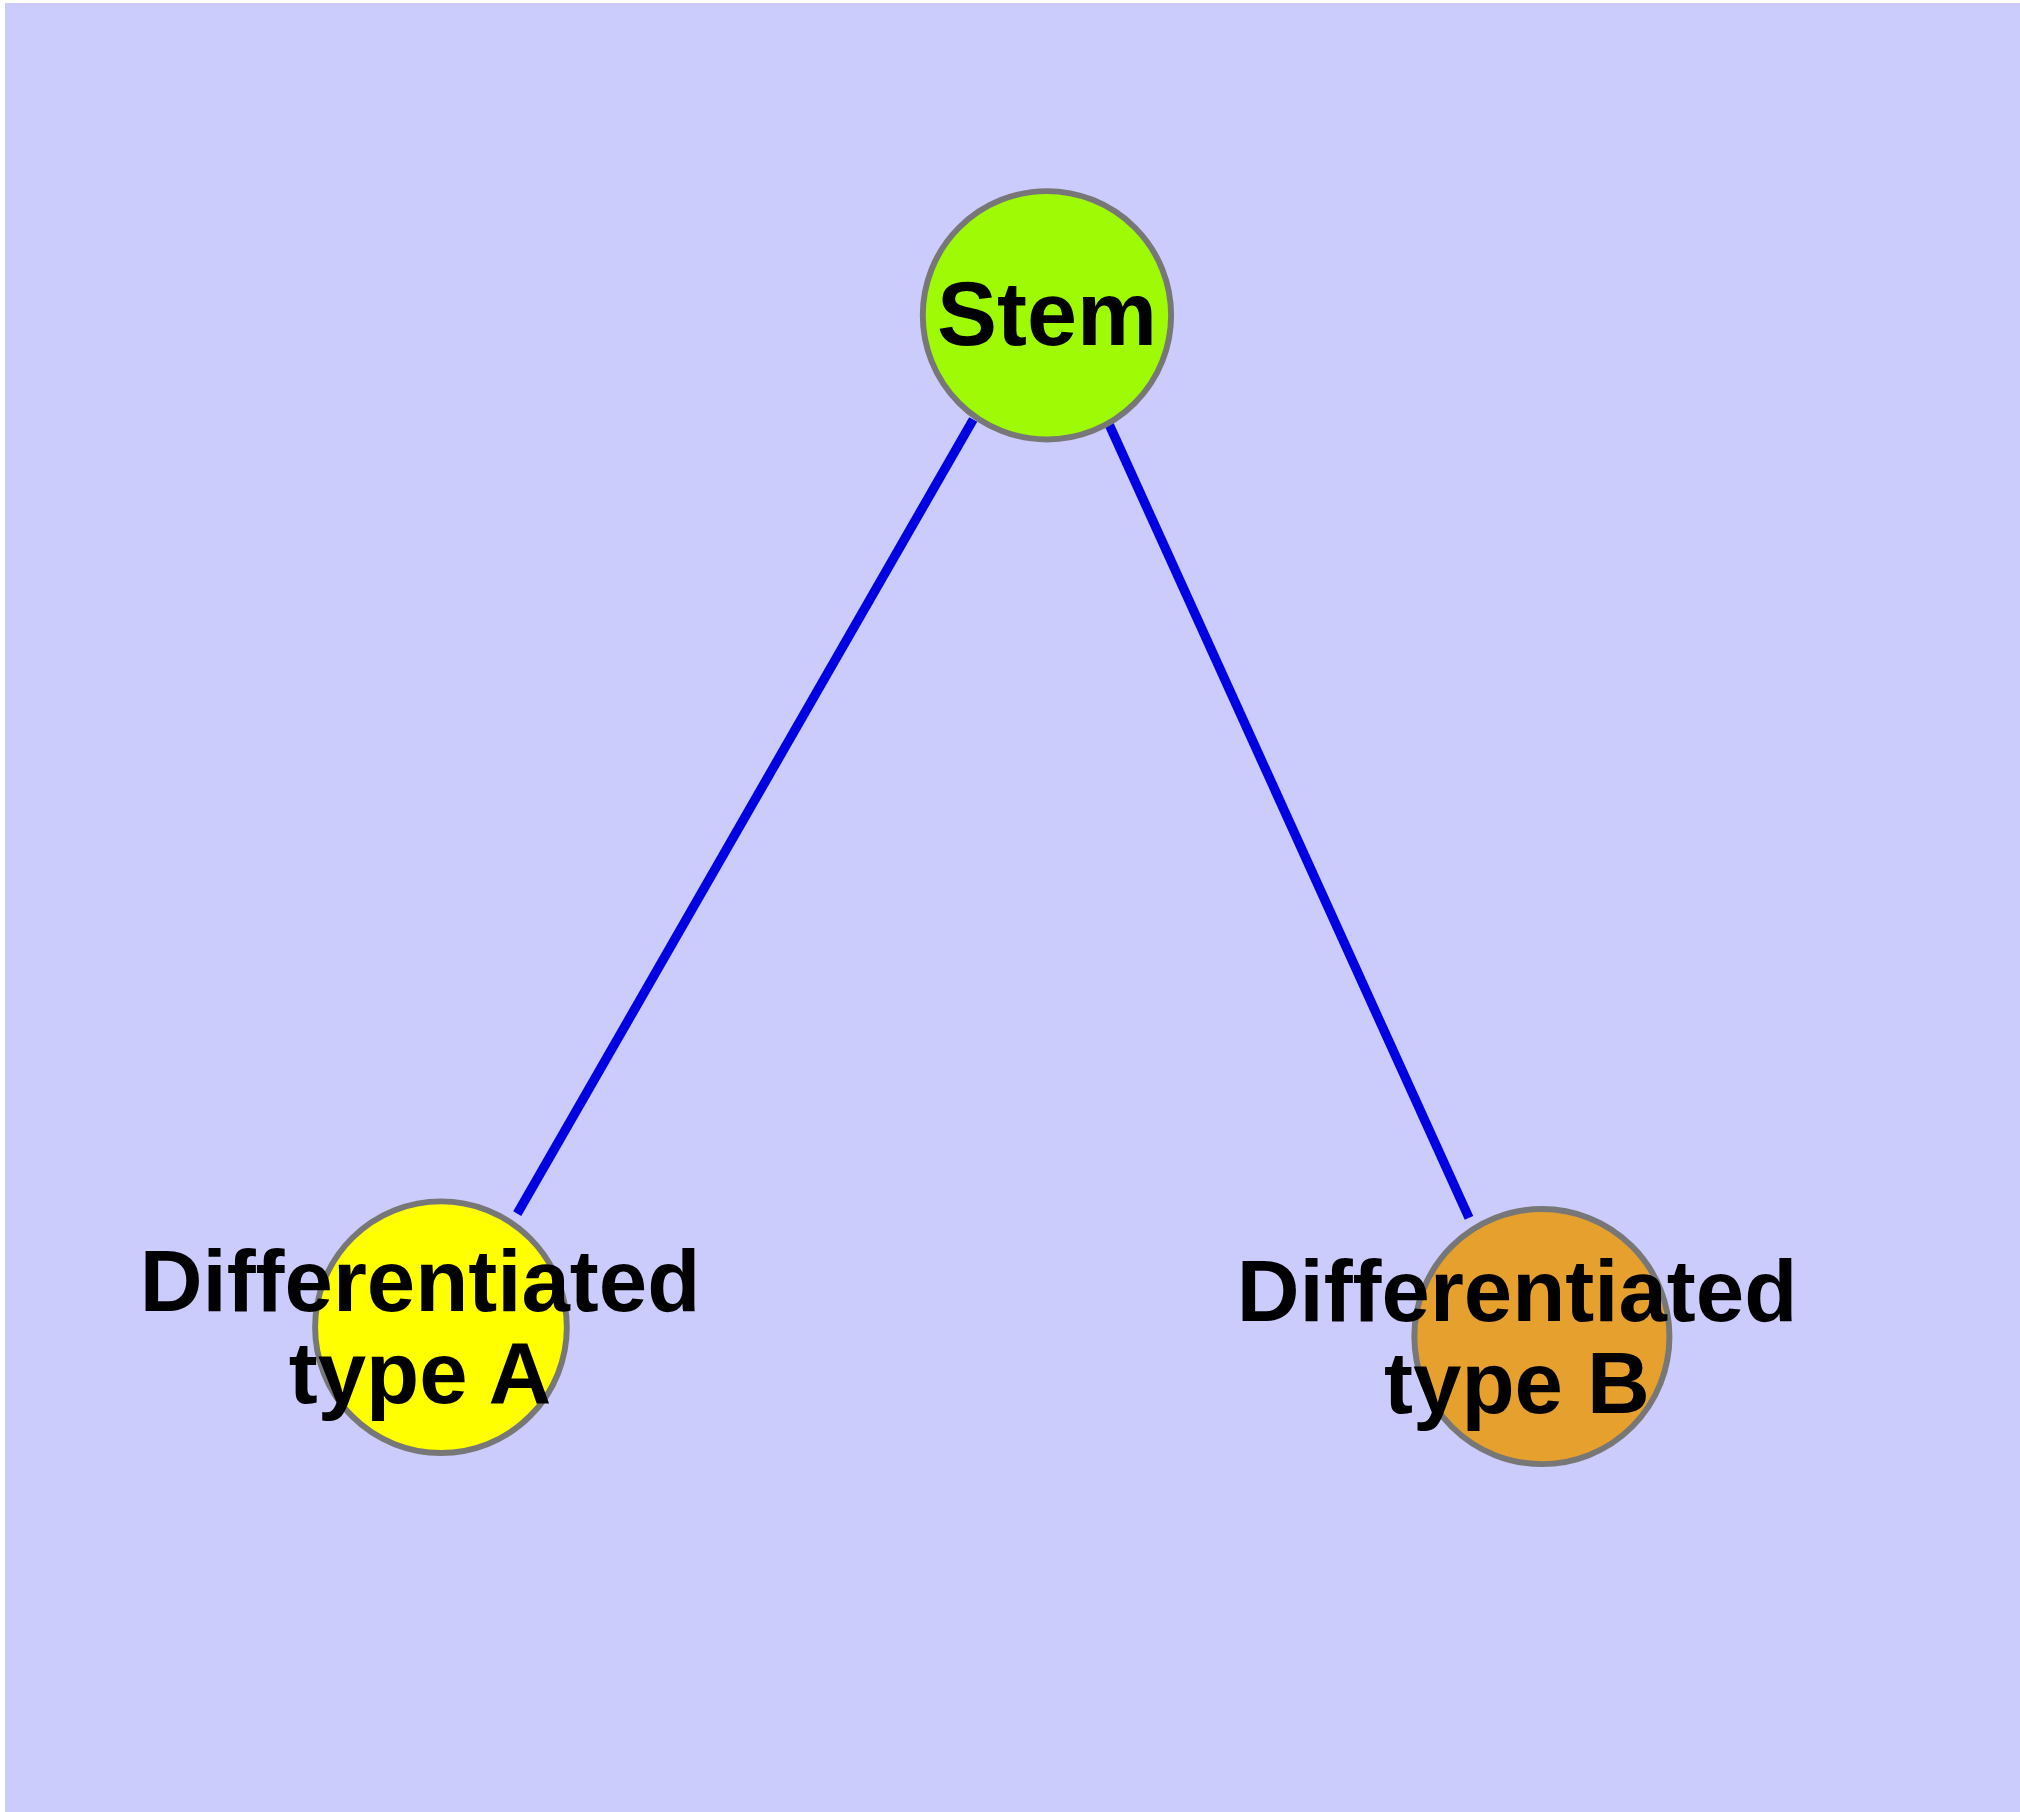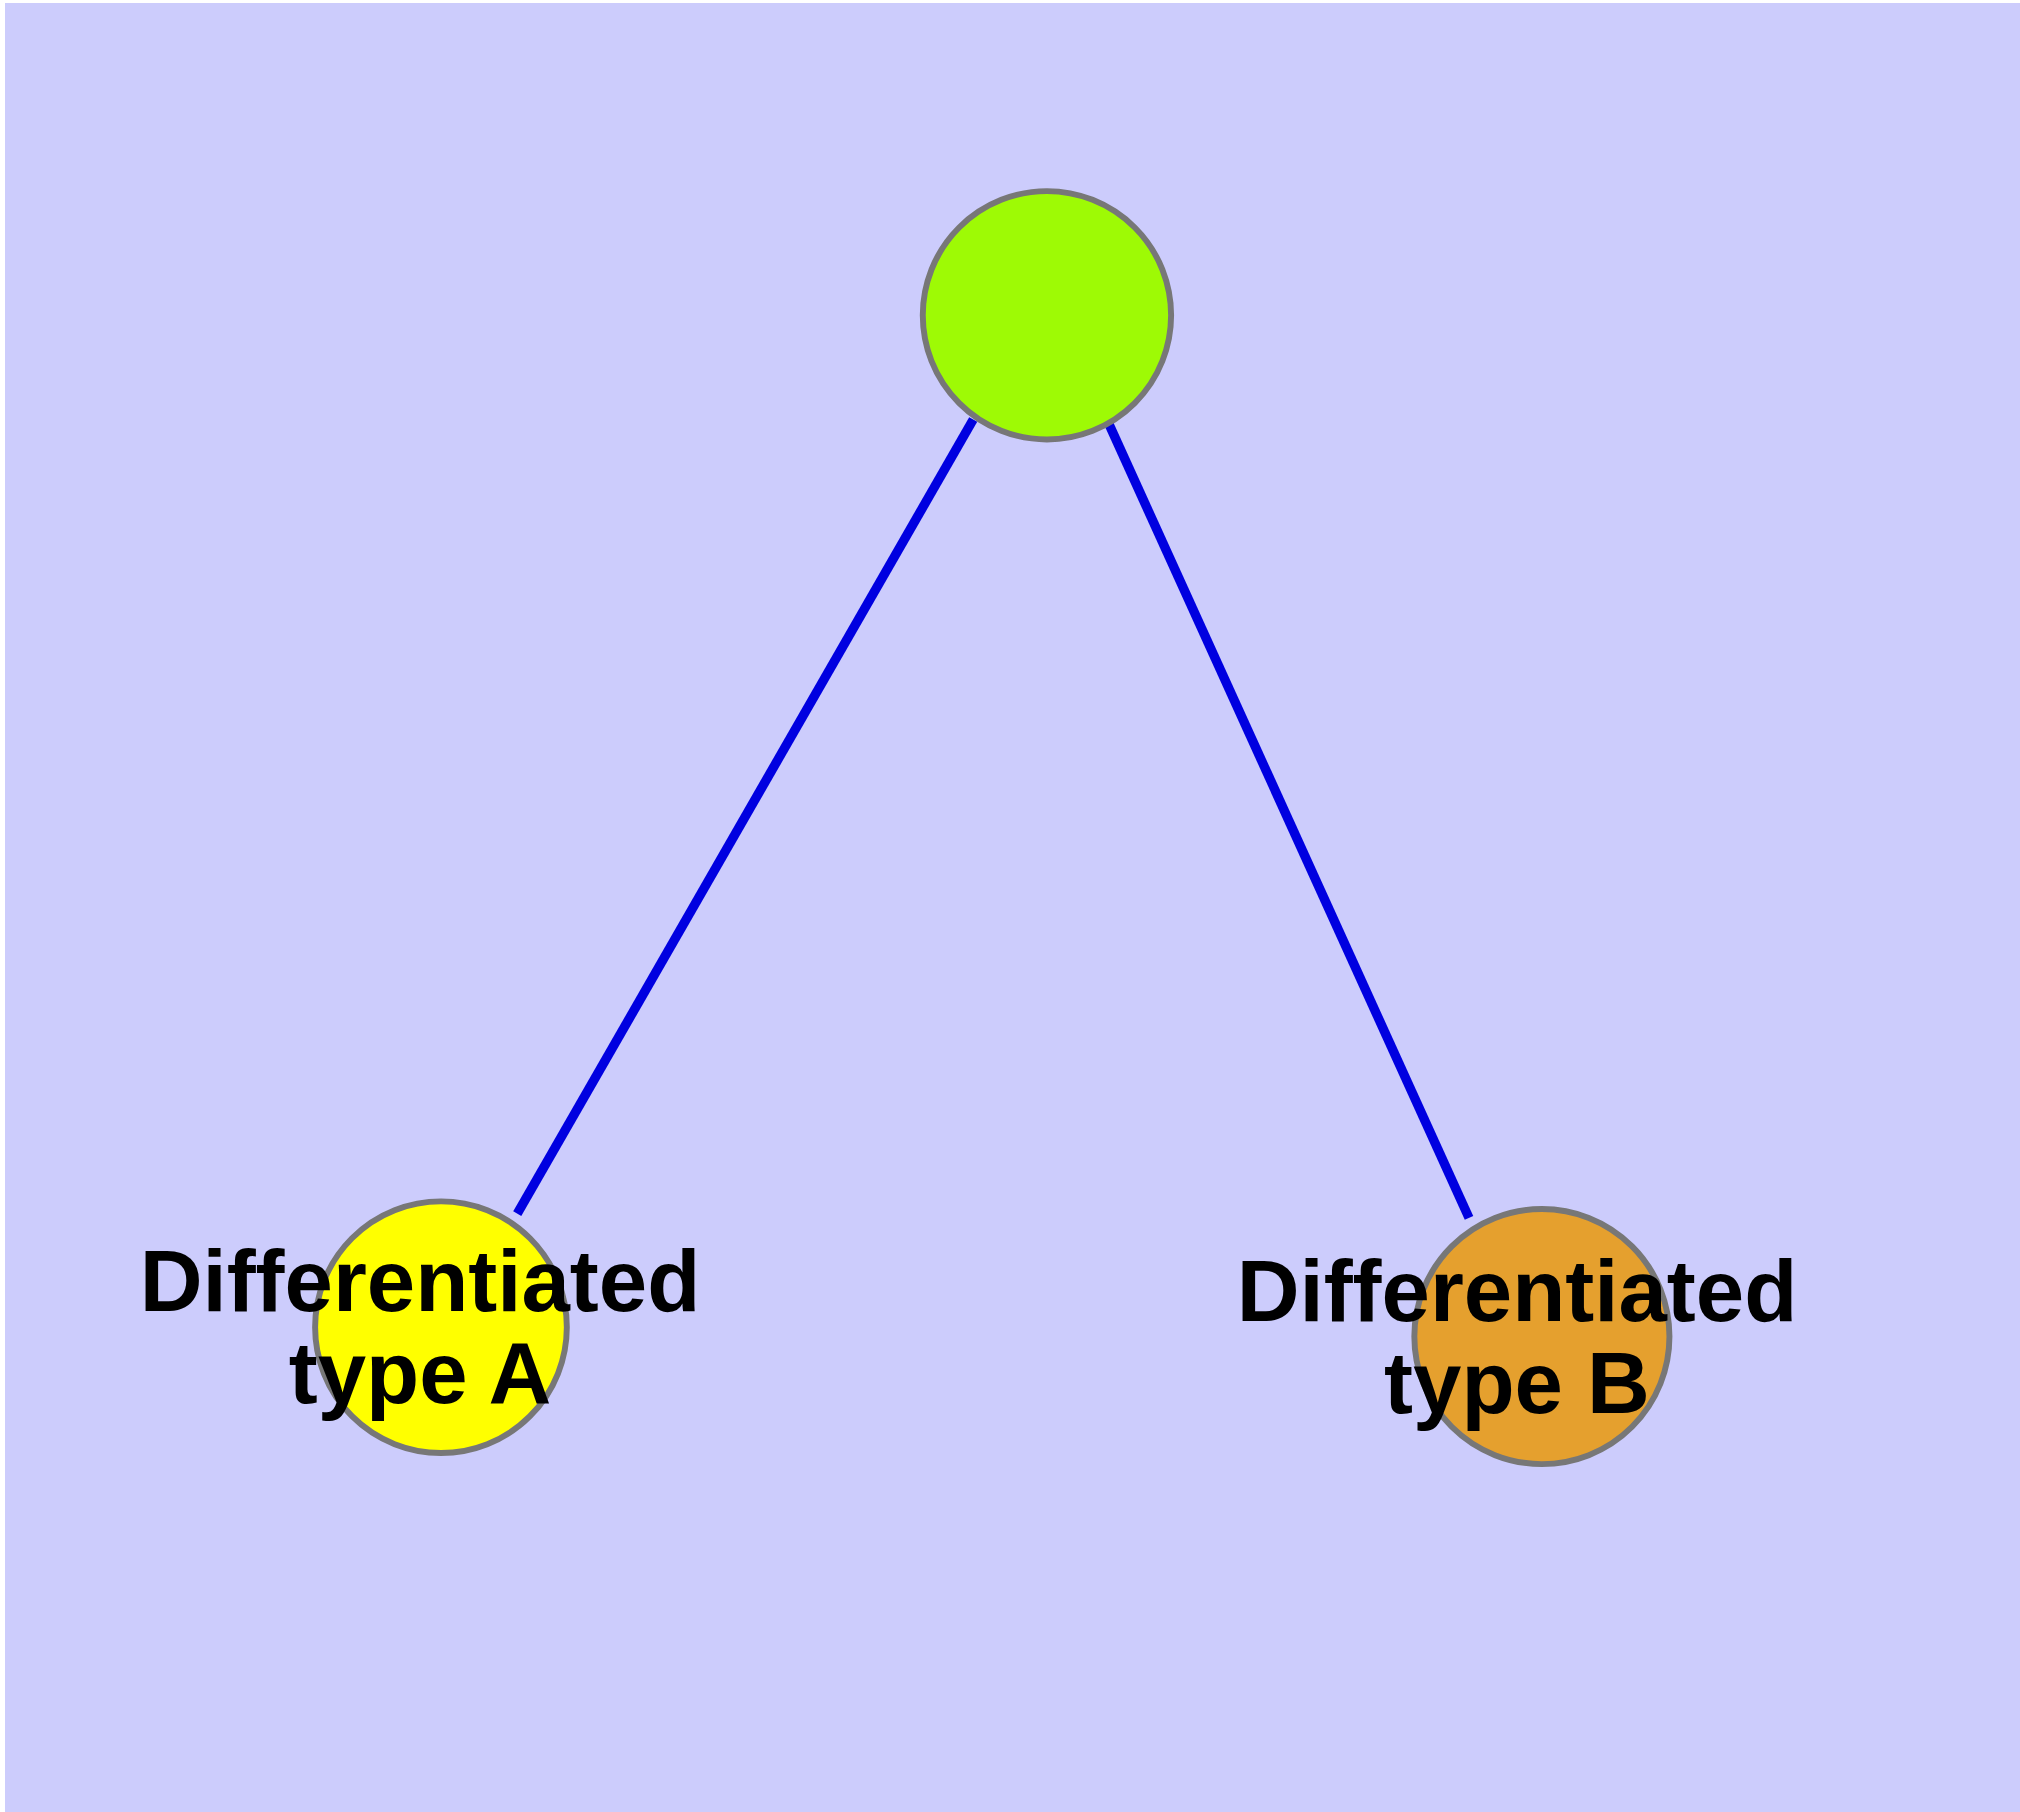--- a/index.html
+++ b/index.html
@@ -72,20 +72,21 @@
         <line x1="1148" y1="495" x2="610" y2="1432" stroke="#0000e0" stroke-width="11" stroke-linecap="butt"></line>
         <line x1="1308" y1="500" x2="1733" y2="1437" stroke="#0000e0" stroke-width="11" stroke-linecap="butt"></line>
       </g>
     <g id="nodes-layer">
         <circle cx="1235" cy="372" r="146.5" fill="#9efa05" stroke="#777777" stroke-width="7"></circle>
         <circle cx="520" cy="1566" r="148.5" fill="#ffff00" stroke="#777777" stroke-width="7"></circle>
         <circle cx="1819" cy="1577" r="150.5" fill="#e5a02e" stroke="#777777" stroke-width="7"></circle>
       </g>
   </svg>
 
+  <div class="node-label" id="label-stem" style="left: 1047px; top: 315px; font-size: 90px; color: rgb(0, 0, 0);">Stem</div>
 
   <div class="node-label" id="label-type-a" style="left: 420px; top: 1327px; font-size: 87px; color: rgb(0, 0, 0);">Differentiated
 type A</div>
 
   <div class="node-label" id="label-type-b" style="left: 1517px; top: 1337px; font-size: 87px; color: rgb(0, 0, 0);">Differentiated
 type B</div>
 
 </div>
 
 

